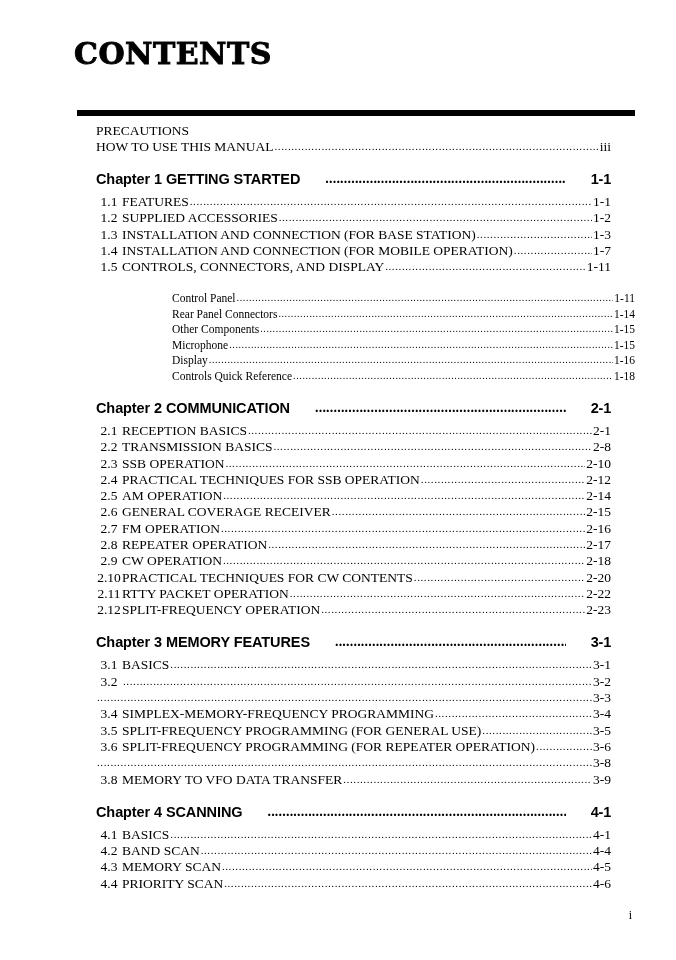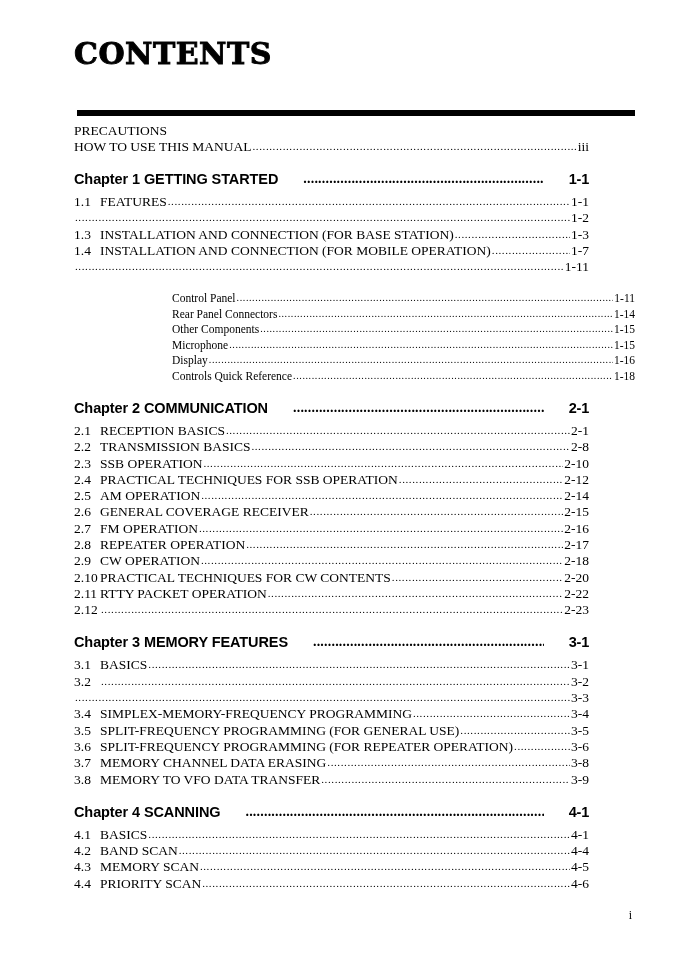--- a/index.html
+++ b/index.html
@@ -54,21 +54,21 @@
     left: 0;
     top: 123px;
     width: 676px;
   }
 
   .entry {
     position: relative;
     display: flex;
     align-items: baseline;
     width: 515px;
-    margin-left: 74px;
+    margin-left: 96px;
     white-space: nowrap;
   }
 
   .entry .label {
     flex: 0 0 auto;
   }
 
   .entry .leader {
     flex: 1 1 auto;
     overflow: hidden;
@@ -109,20 +109,21 @@
   }
   .lvl-chapter .pageno { letter-spacing: -0.2px; }
 
   
   .lvl-section {
     font-size: 13.5px;
     line-height: 15.3px;
   }
   .lvl-section .label {
     display: flex;
+    text-align: center;
   }
   .lvl-section .num {
     flex: 0 0 auto;
     width: 26px;
   }
   .lvl-section .leader { font-size: 11px; position: relative; top: -1px; }
 
   
   .lvl-sub {
     font-size: 11.5px;
@@ -173,40 +174,48 @@
       </div>
       <div class="entry lvl-section gap-after-chapter">
         <span class="label">
           <span class="num">1.1</span>
           <span>FEATURES</span>
         </span>
         <span class="leader">..........................................................................................................................................................................</span>
         <span class="pageno">1-1</span>
       </div>
       <div class="entry lvl-section">
+        <span class="label">
+          <span class="num">1.2</span>
+          <span>SUPPLIED ACCESSORIES</span>
+        </span>
         <span class="leader">..........................................................................................................................................................................</span>
         <span class="pageno">1-2</span>
       </div>
       <div class="entry lvl-section">
         <span class="label">
           <span class="num">1.3</span>
           <span>INSTALLATION AND CONNECTION (FOR BASE STATION)</span>
         </span>
         <span class="leader">..........................................................................................................................................................................</span>
         <span class="pageno">1-3</span>
       </div>
       <div class="entry lvl-section">
         <span class="label">
           <span class="num">1.4</span>
           <span>INSTALLATION AND CONNECTION (FOR MOBILE OPERATION)</span>
         </span>
         <span class="leader">..........................................................................................................................................................................</span>
         <span class="pageno">1-7</span>
       </div>
       <div class="entry lvl-section">
+        <span class="label">
+          <span class="num">1.5</span>
+          <span>CONTROLS, CONNECTORS, AND DISPLAY</span>
+        </span>
         <span class="leader">..........................................................................................................................................................................</span>
         <span class="pageno">1-11</span>
       </div>
       <div class="entry lvl-sub gap-sub-start">
         <span class="label">Control Panel</span>
         <span class="leader">..........................................................................................................................................................................</span>
         <span class="pageno">1-11</span>
       </div>
       <div class="entry lvl-sub">
         <span class="label">Rear Panel Connectors</span>
@@ -322,20 +331,21 @@
         <span class="label">
           <span class="num">2.11</span>
           <span>RTTY PACKET OPERATION</span>
         </span>
         <span class="leader">..........................................................................................................................................................................</span>
         <span class="pageno">2-22</span>
       </div>
       <div class="entry lvl-section">
         <span class="label">
           <span class="num">2.12</span>
+          <span>SPLIT-FREQUENCY OPERATION</span>
         </span>
         <span class="leader">..........................................................................................................................................................................</span>
         <span class="pageno">2-23</span>
       </div>
       <div class="entry lvl-chapter gap-before-chapter">
         <span class="label">Chapter 3  MEMORY FEATURES</span>
         <span class="leader">..........................................................................................................................................................................</span>
         <span class="pageno">3-1</span>
       </div>
       <div class="entry lvl-section gap-after-chapter">
@@ -375,24 +385,20 @@
       </div>
       <div class="entry lvl-section">
         <span class="label">
           <span class="num">3.6</span>
           <span>SPLIT-FREQUENCY PROGRAMMING (FOR REPEATER OPERATION)</span>
         </span>
         <span class="leader">..........................................................................................................................................................................</span>
         <span class="pageno">3-6</span>
       </div>
       <div class="entry lvl-section">
-        <span class="label">
-          <span class="num">3.7</span>
-          <span>MEMORY CHANNEL DATA ERASING</span>
-        </span>
         <span class="leader">..........................................................................................................................................................................</span>
         <span class="pageno">3-8</span>
       </div>
       <div class="entry lvl-section">
         <span class="label">
           <span class="num">3.8</span>
           <span>MEMORY TO VFO DATA TRANSFER</span>
         </span>
         <span class="leader">..........................................................................................................................................................................</span>
         <span class="pageno">3-9</span>

